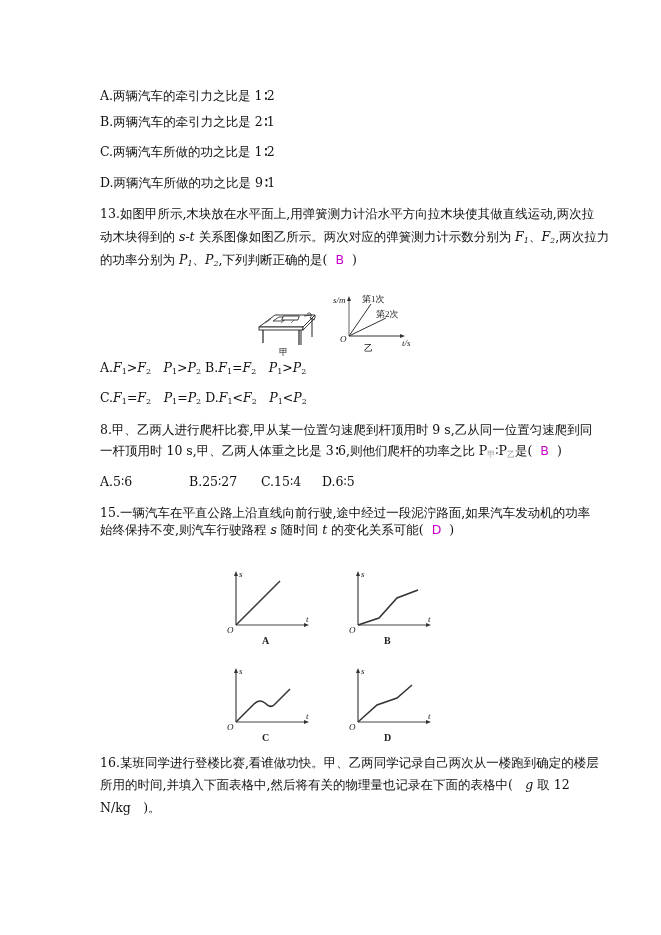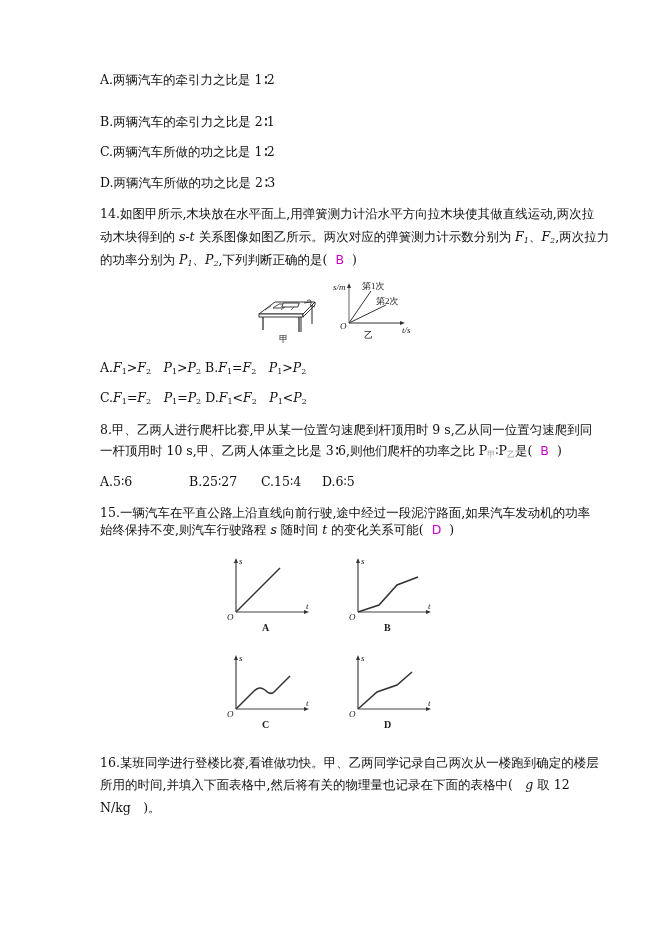--- a/index.html
+++ b/index.html
@@ -5,35 +5,35 @@
     html, body { margin: 0; padding: 0; background: #ffffff; }
     body {
       width: 661px; height: 935px; position: relative; overflow: hidden;
       font-family: "DejaVu Serif", "Liberation Serif", serif;
       color: #111111; font-size: 12.5px;
     }
     .line { position: absolute; left: 100px; white-space: nowrap; line-height: 16px; }
     .ans { color: #c800c8; font-family: "DejaVu Sans", sans-serif; margin: 0 8px; }
     i.v { font-style: italic; }
     sub { font-size: 8px; vertical-align: -2px; }
-    .fig { position: absolute; }
+    .fig { position: absolute; margin-top: 13px; }
     .fig svg { overflow: visible; }
     .lbl { font-family: "Liberation Serif", serif; font-size: 9px; fill: #222; }
     .lblb { font-family: "Liberation Serif", serif; font-size: 10px; font-weight: bold; fill: #222; }
     .cap { font-family: "DejaVu Sans", sans-serif; font-size: 9px; fill: #222; }
   </style>
 </head>
 <body>
 
-<div class="line" style="top:72px">A.两辆汽车的牵引力之比是 1∶2</div>
+<div class="line" style="top:88px">A.两辆汽车的牵引力之比是 1∶2</div>
 <div class="line" style="top:114px">B.两辆汽车的牵引力之比是 2∶1</div>
 <div class="line" style="top:144px">C.两辆汽车所做的功之比是 1∶2</div>
-<div class="line" style="top:175px">D.两辆汽车所做的功之比是 2∶3</div>
+<div class="line" style="top:175px">D.两辆汽车所做的功之比是 9∶1</div>
 
-<div class="line" style="top:206px">14.如图甲所示,木块放在水平面上,用弹簧测力计沿水平方向拉木块使其做直线运动,两次拉</div>
+<div class="line" style="top:206px">13.如图甲所示,木块放在水平面上,用弹簧测力计沿水平方向拉木块使其做直线运动,两次拉</div>
 <div class="line" style="top:229px">
   <span>动木块得到的 </span><i class="v">s-t</i><span> 关系图像如图乙所示。两次对应的弹簧测力计示数分别为 </span><i class="v">F<sub>1</sub></i><span>、</span><i class="v">F<sub>2</sub></i><span>,两次拉力</span>
 </div>
 <div class="line" style="top:252px">
   <span>的功率分别为 </span><i class="v">P<sub>1</sub></i><span>、</span><i class="v">P<sub>2</sub></i><span>,下列判断正确的是(</span><span class="ans">B</span><span>)</span>
 </div>
 
 <div class="fig" style="left:255px; top:290px;">
   <svg width="80" height="55" viewBox="0 0 80 55">
     <polygon points="4,24 20,12 60,12 48,24" fill="#fff" stroke="#222" stroke-width="0.9"></polygon>

